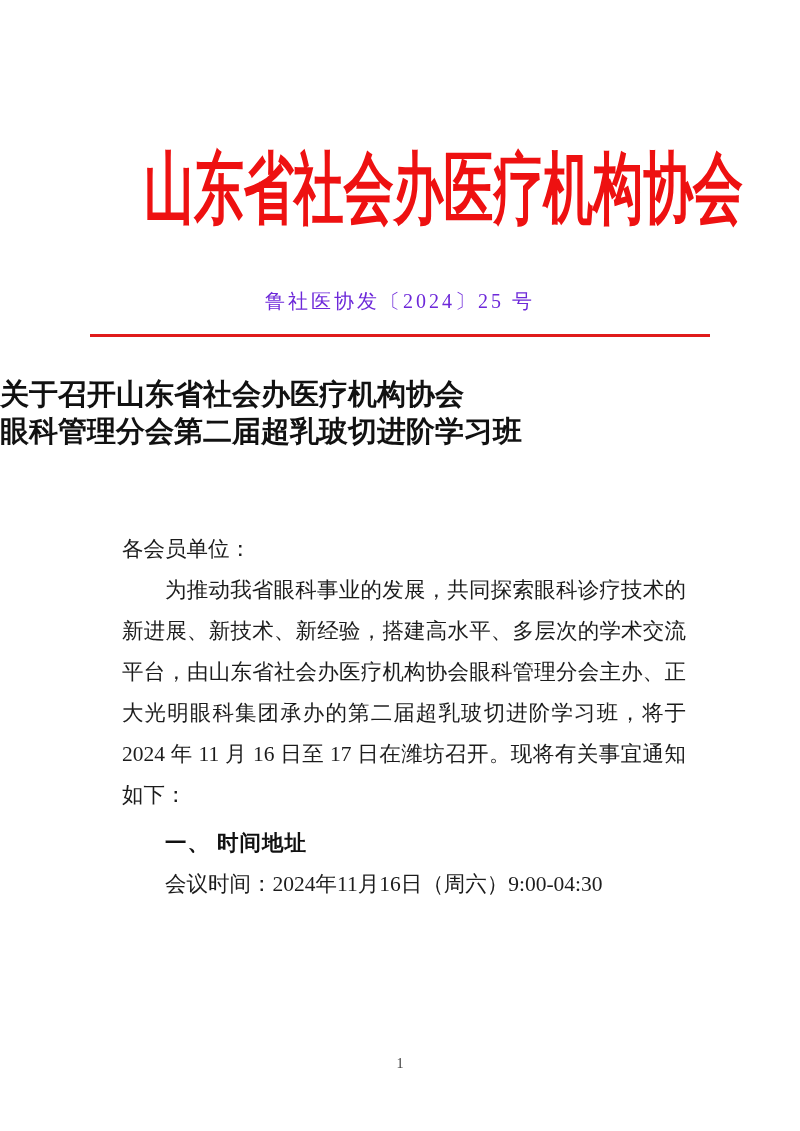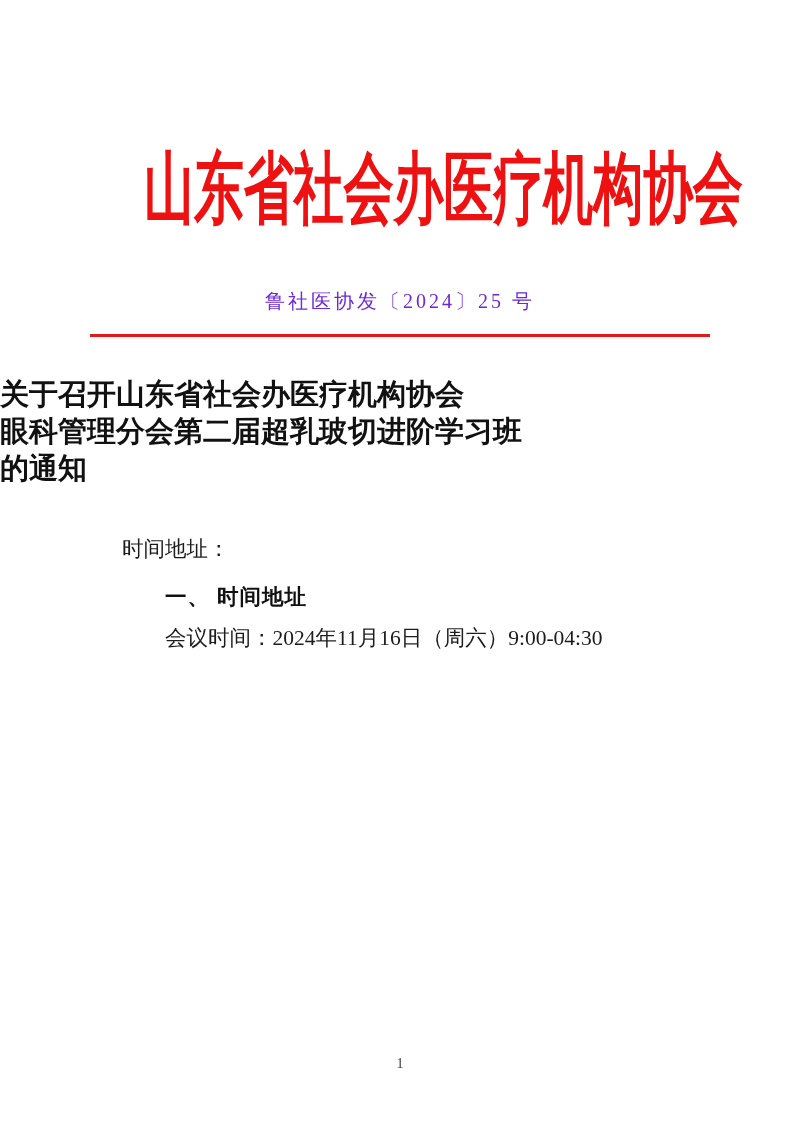--- a/index.html
+++ b/index.html
@@ -104,24 +104,24 @@
 
   <div class="org-title">山东省社会办医疗机构协会</div>
 
   <div class="doc-number">鲁社医协发〔2024〕25 号</div>
 
   <div class="red-line"></div>
 
   <div class="notice-title">
     <div>关于召开山东省社会办医疗机构协会</div>
     <div>眼科管理分会第二届超乳玻切进阶学习班</div>
-    <div>的通知</div>
   </div>
 
   <div class="body-text">
-    <div class="salutation">时间地址：</div>
+    <div class="salutation">各会员单位：</div>
+    <div class="para">为推动我省眼科事业的发展，共同探索眼科诊疗技术的新进展、新技术、新经验，搭建高水平、多层次的学术交流平台，由山东省社会办医疗机构协会眼科管理分会主办、正大光明眼科集团承办的第二届超乳玻切进阶学习班，将于2024 年 11 月 16 日至 17 日在潍坊召开。现将有关事宜通知如下：</div>
     <div class="section-heading">一、 时间地址</div>
     <div class="item">会议时间：2024年11月16日（周六）9:00-04:30</div>
   </div>
 
   <div class="page-number">1</div>
 
 </div>
 
 </body></html>

